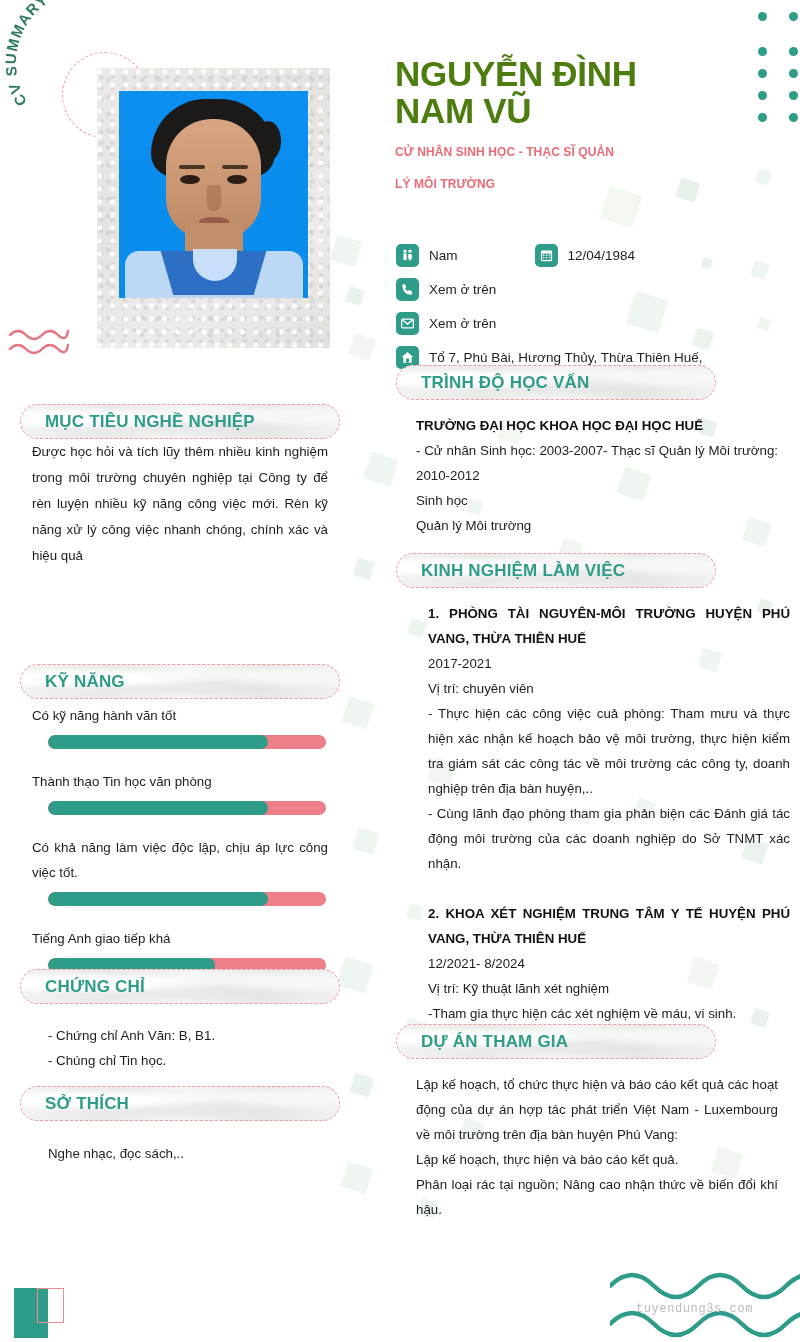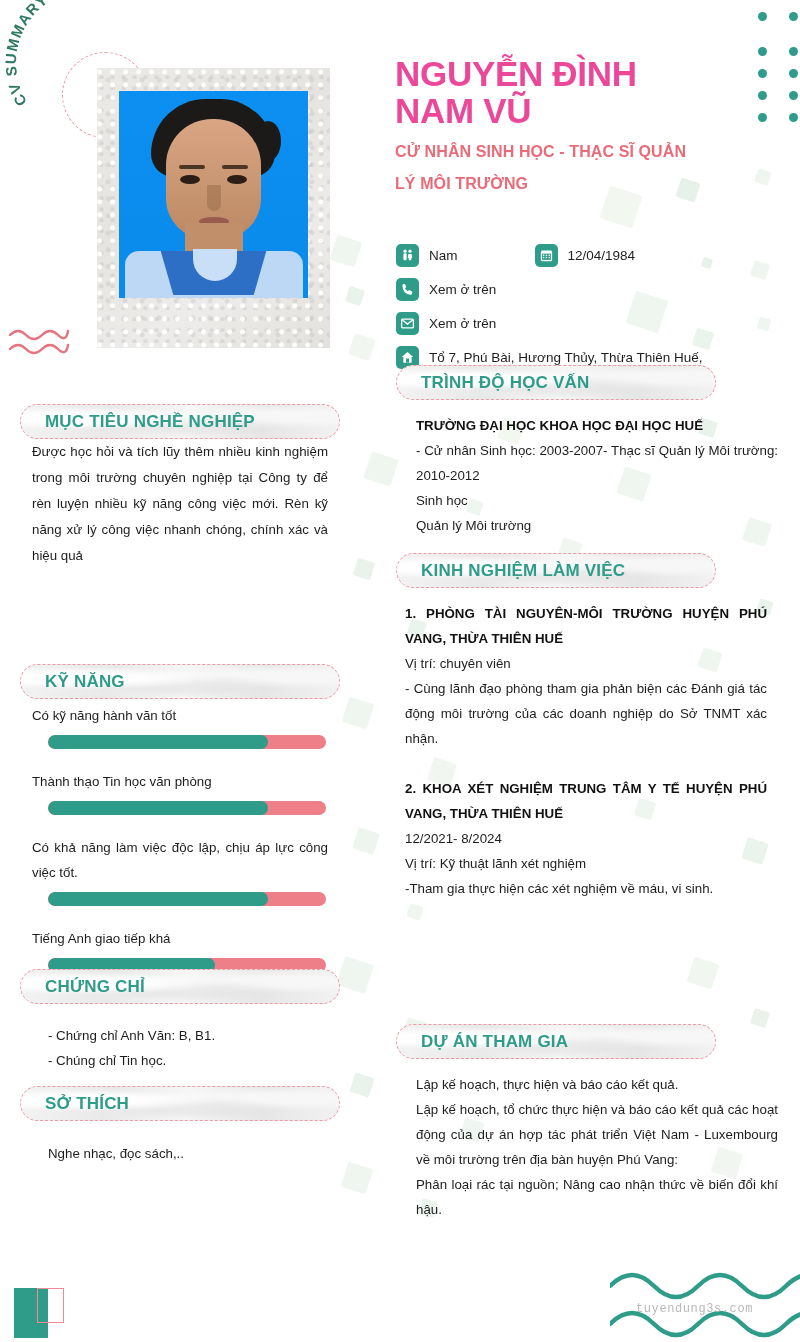--- a/index.html
+++ b/index.html
@@ -59,25 +59,25 @@
   .p-collarL{position:absolute;left:48px;top:160px;width:46px;height:44px;background:#2c6fc4;transform:skewX(16deg);}
   .p-collarR{position:absolute;right:48px;top:160px;width:46px;height:44px;background:#2c6fc4;transform:skewX(-16deg);}
   .p-collarIn{position:absolute;left:74px;top:158px;width:44px;height:32px;background:#c9dff7;border-radius:0 0 22px 22px;}
 
   
   .wave-left{position:absolute;left:8px;top:326px;z-index:3;}
 
   
   .hdr{position:absolute;left:395px;top:55px;width:370px;z-index:4;}
   .name{
-    font-size:35px;line-height:37px;font-weight:bold;color:#ec4899;
+    font-size:35px;line-height:37px;font-weight:bold;color:#4d7c0f;
     letter-spacing:-.3px;margin:0;
   }
   .role{
-    font-size:16px;line-height:32px;font-weight:bold;color:#ea6b78;
+    font-size:12px;line-height:32px;font-weight:bold;color:#ea6b78;
     margin:7px 0 0 0;letter-spacing:.1px;
   }
 
   
   .contacts{position:absolute;left:396px;top:238px;width:400px;z-index:4;}
   .crow{display:flex;align-items:center;height:34px;}
   .cicon{width:23px;height:23px;border-radius:5px;background:#2e9c89;flex:0 0 auto;
          display:flex;align-items:center;justify-content:center;margin-right:10px;}
   .ctext{font-size:13.5px;color:#1e1e1e;white-space:nowrap;}
   .cpair{display:flex;align-items:center;}
@@ -366,39 +366,41 @@
       <p class="plain">- Cử nhân Sinh học: 2003-2007- Thạc sĩ Quản lý Môi trường: 2010-2012</p>
       <p class="plain">Sinh học</p>
       <p class="plain">Quản lý Môi trường</p>
     </div>
 
     <div style="position:absolute;top:553px;left:0;width:320px;">
       <div class="pill">
         <span>KINH NGHIỆM LÀM VIỆC</span>
       </div>
     </div>
-    <div style="position:absolute;top:601px;left:9px;width:362px;">
+    <div style="position:absolute;top:601px;left:32px;width:362px;">
       <p class="sub-bold">1. PHÒNG TÀI NGUYÊN-MÔI TRƯỜNG HUYỆN PHÚ VANG, THỪA THIÊN HUẾ</p>
+      <p class="plain">2017-2021</p>
       <p class="plain">Vị trí: chuyên viên</p>
+      <p class="plain">- Thực hiện các công việc cuả phòng: Tham mưu và thực hiện xác nhận kế hoạch bảo vệ môi trường, thực hiện kiểm tra giám sát các công tác về môi trường các công ty, doanh nghiệp trên địa bàn huyện,..</p>
       <p class="plain">-  Cùng lãnh đạo phòng tham gia phản biện các Đánh giá tác động môi trường của các doanh nghiệp do Sở TNMT xác nhận.</p>
 
       <p class="sub-bold" style="margin-top:25px;">2. KHOA XÉT NGHIỆM TRUNG TÂM Y TẾ HUYỆN PHÚ VANG, THỪA THIÊN HUẾ</p>
       <p class="plain">12/2021- 8/2024</p>
       <p class="plain">Vị trí: Kỹ thuật lãnh xét nghiệm</p>
       <p class="plain">-Tham gia thực hiện các xét nghiệm về máu, vi sinh.</p>
     </div>
 
     <div style="position:absolute;top:1024px;left:0;width:320px;">
       <div class="pill">
         <span>DỰ ÁN THAM GIA</span>
       </div>
     </div>
     <div style="position:absolute;top:1072px;left:20px;width:362px;">
+      <p class="plain">Lập kế hoạch, tổ chức thực hiện và báo cáo kết quả các hoạt động của dự án hợp tác phát triển Việt Nam - Luxembourg về môi trường trên địa bàn huyện Phú Vang:</p>
       <p class="plain">Lập kế hoạch, thực hiện và báo cáo kết quả.</p>
-      <p class="plain">Lập kế hoạch, tổ chức thực hiện và báo cáo kết quả các hoạt động của dự án hợp tác phát triển Việt Nam - Luxembourg về môi trường trên địa bàn huyện Phú Vang:</p>
       <p class="plain">Phân loại rác tại nguồn; Nâng cao nhận thức về biến đổi khí hậu.</p>
     </div>
   </div>
 
   <div class="f-sq-teal"></div>
   <div class="f-sq-pink"></div>
   <div class="f-waves">
     <svg width="190" height="70" viewBox="0 0 190 70">
       <path d="M0,14 Q22,-8 44,14 T88,14 T132,14 T176,14 T220,14" fill="none" stroke="#2e9c89" stroke-width="4.4" stroke-linecap="round"></path>
       <path d="M0,52 Q22,30 44,52 T88,52 T132,52 T176,52 T220,52" fill="none" stroke="#2e9c89" stroke-width="4.4" stroke-linecap="round"></path>

